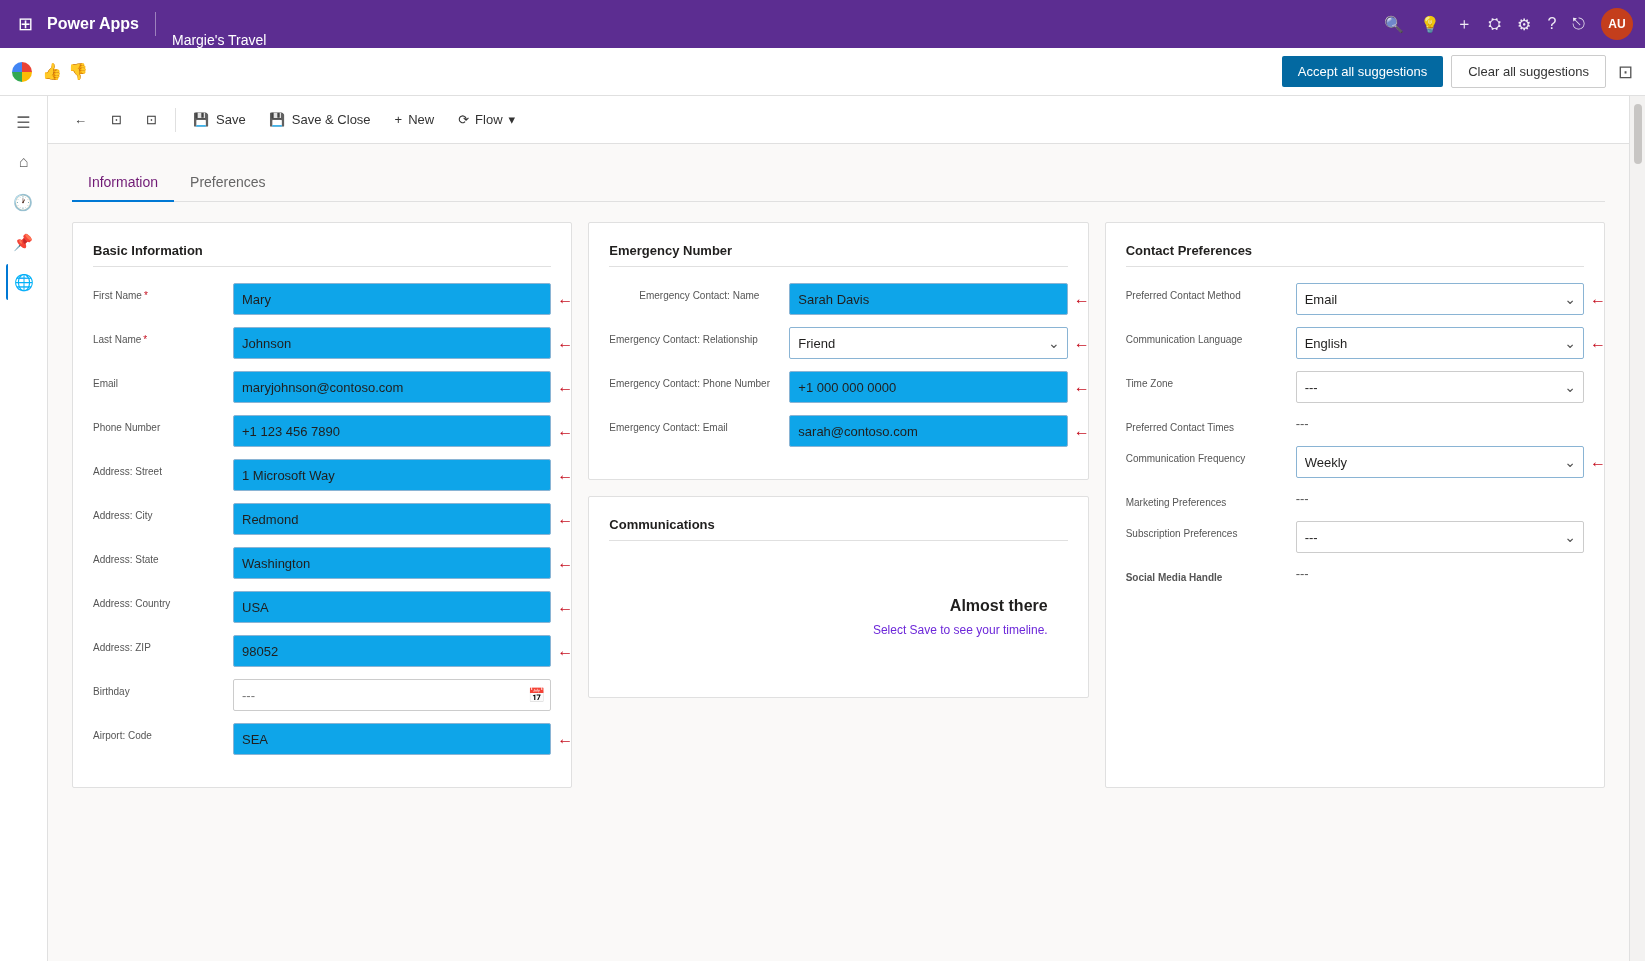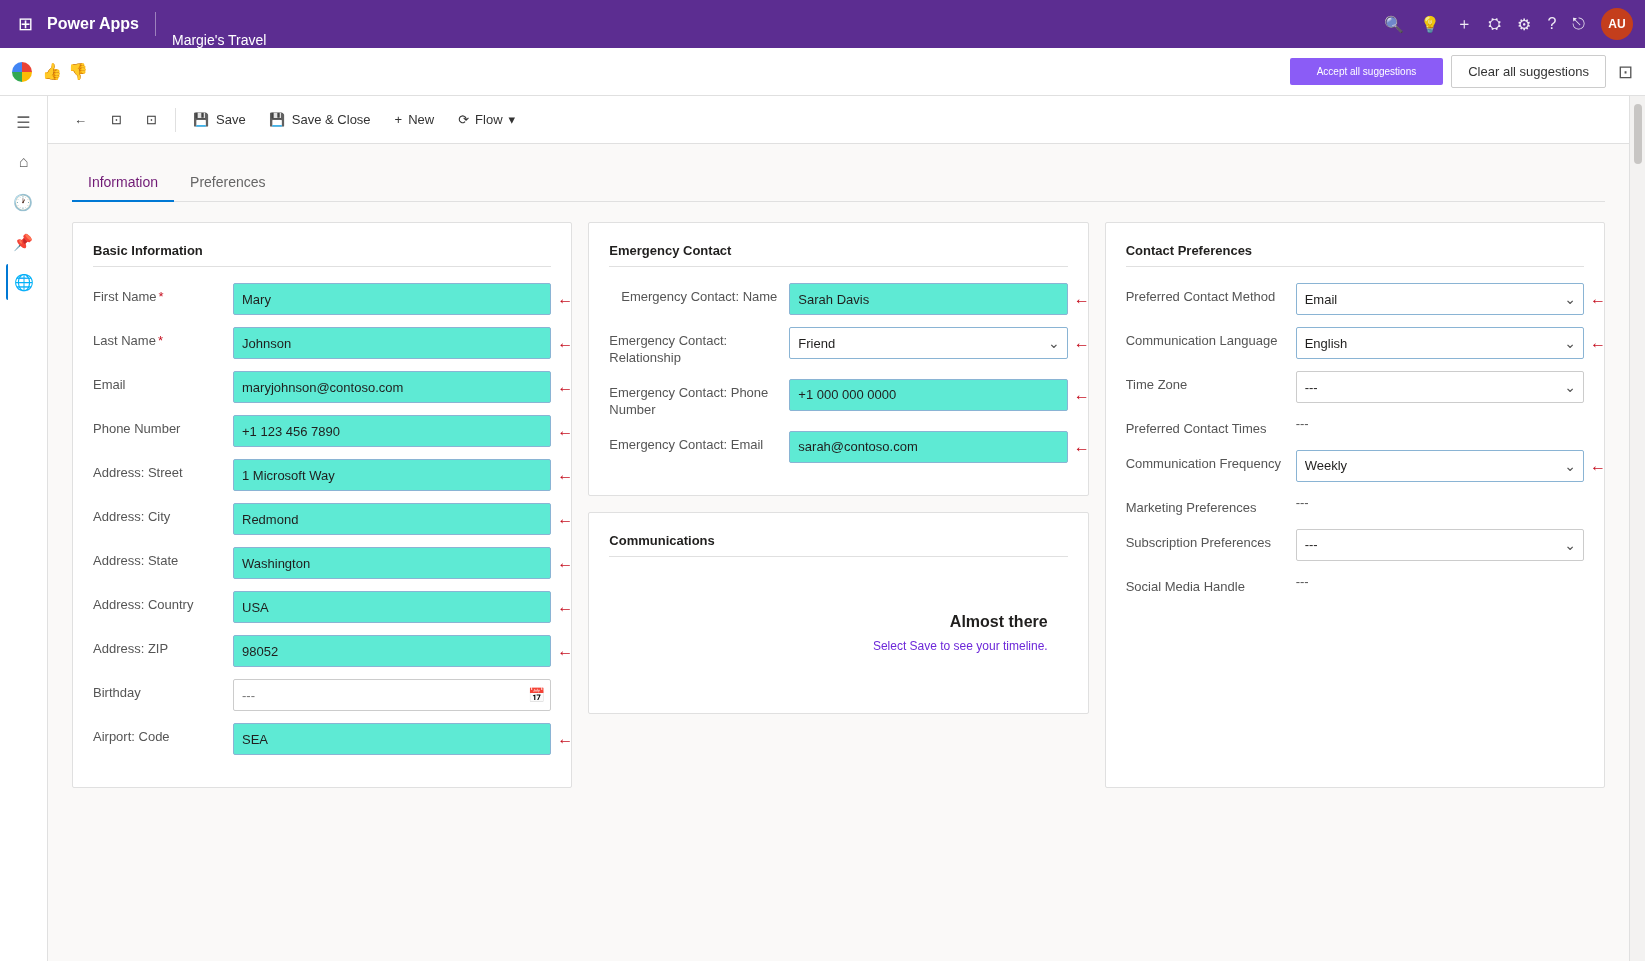--- a/index.html
+++ b/index.html
@@ -32,25 +32,25 @@
       align-items: center;
       padding: 0 12px;
       gap: 10px;
     }
     .suggestion-bar .text { font-size: 13px; color: #333; }
     .suggestion-bar .text b { font-weight: 600; }
     .suggestion-bar .link { color: #0078d4; text-decoration: underline; cursor: pointer; font-size: 13px; }
     .suggestion-bar .thumbs { display: flex; gap: 6px; font-size: 16px; color: #555; cursor: pointer; }
     .suggestion-bar-actions { margin-left: auto; display: flex; gap: 8px; align-items: center; }
     .btn-primary {
-      background: #8b5cf6;
+      background: #0369a1;
       color: white;
       border: none;
-      padding: 8px 27px;
-      font-size: 10px;
+      padding: 8px 16px;
+      font-size: 13px;
       cursor: pointer;
       border-radius: 2px;
       font-weight: 500;
     }
     .btn-secondary {
       background: white;
       color: #333;
       border: 1px solid #ccc;
       padding: 8px 16px;
       font-size: 13px;
@@ -139,39 +139,39 @@
     
     .form-row {
       display: flex;
       align-items: flex-start;
       margin-bottom: 12px;
       position: relative;
     }
     .form-label {
       width: 140px;
       flex-shrink: 0;
-      font-size: 13px;
+      font-size: 10px;
       color: #555;
       padding-top: 6px;
       line-height: 1.3;
     }
     .form-label .req { color: #c50f1f; margin-left: 2px; }
     .form-control-wrap {
       flex: 1;
       position: relative;
     }
     .form-input {
       width: 100%;
       height: 32px;
       border: 1px solid #8ab4d4;
       border-radius: 2px;
       padding: 4px 8px;
       font-size: 13px;
       color: #201f1e;
-      background: #5eead4;
+      background: #0ea5e9;
       outline: none;
     }
 
     .form-select {
       width: 100%;
       height: 32px;
       border: 1px solid #8ab4d4;
       border-radius: 2px;
       padding: 4px 8px;
       font-size: 13px;
@@ -426,21 +426,21 @@
             <div class="form-control-wrap">
               <input class="form-input" type="text" value="SEA" style="">
               <span class="ai-arrow">←</span>
             </div>
           </div>
         </div>
 
         <div style="display:flex; flex-direction:column; gap:16px;">
 
           <div class="section-card">
-            <div class="section-title">Emergency Contact</div>
+            <div class="section-title">Emergency Number</div>
 
             <div class="form-row">
               <div class="form-label" style="width:180px;text-align:center;">Emergency Contact: Name</div>
               <div class="form-control-wrap">
                 <input class="form-input" type="text" value="Sarah Davis" style="">
                 <span class="ai-arrow">←</span>
               </div>
             </div>
 
             <div class="form-row">
@@ -562,21 +562,21 @@
                 <select class="form-select" style="border-color:#ccc;">
                   <option>---</option>
                   <option>Newsletter</option>
                   <option>Alerts</option>
                 </select>
               </div>
             </div>
           </div>
 
           <div class="form-row">
-            <div class="form-label" style="width:170px;">Social Media Handle</div>
+            <div class="form-label" style="width:170px;font-weight:bold;">Social Media Handle</div>
             <div class="form-control-wrap">
               <span class="static-val">---</span>
             </div>
           </div>
 
         </div>
 
       </div>
     </div>
   </div>

